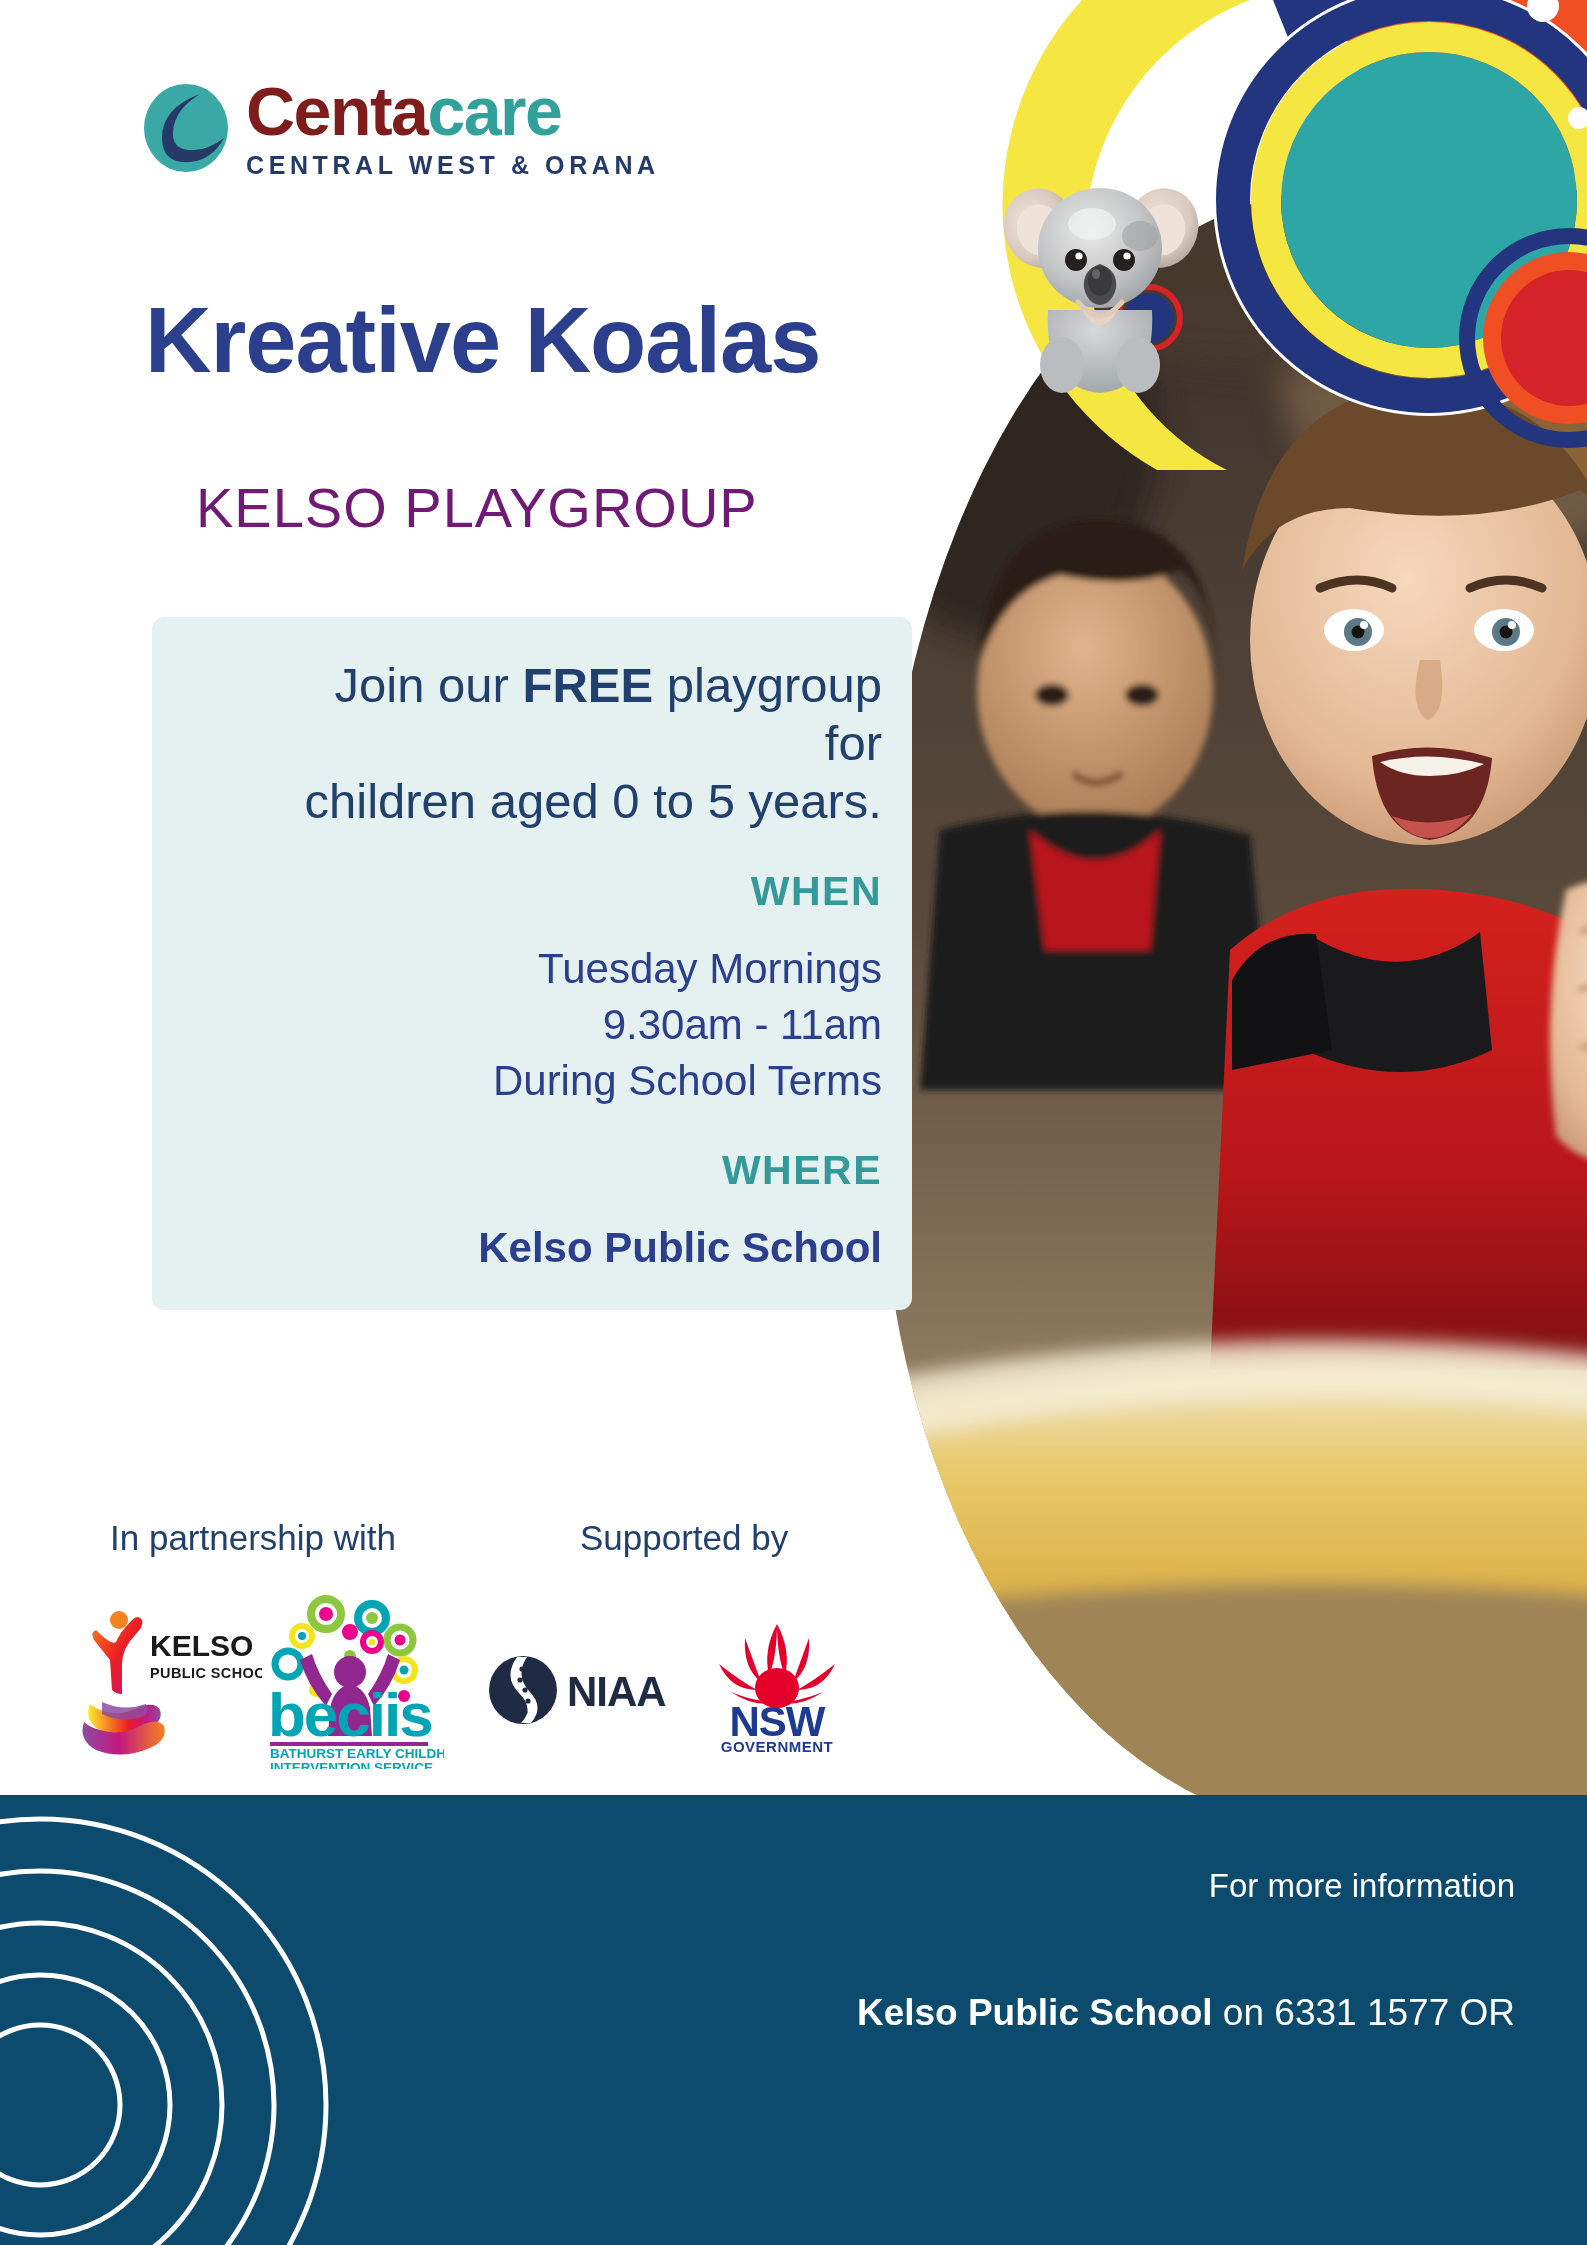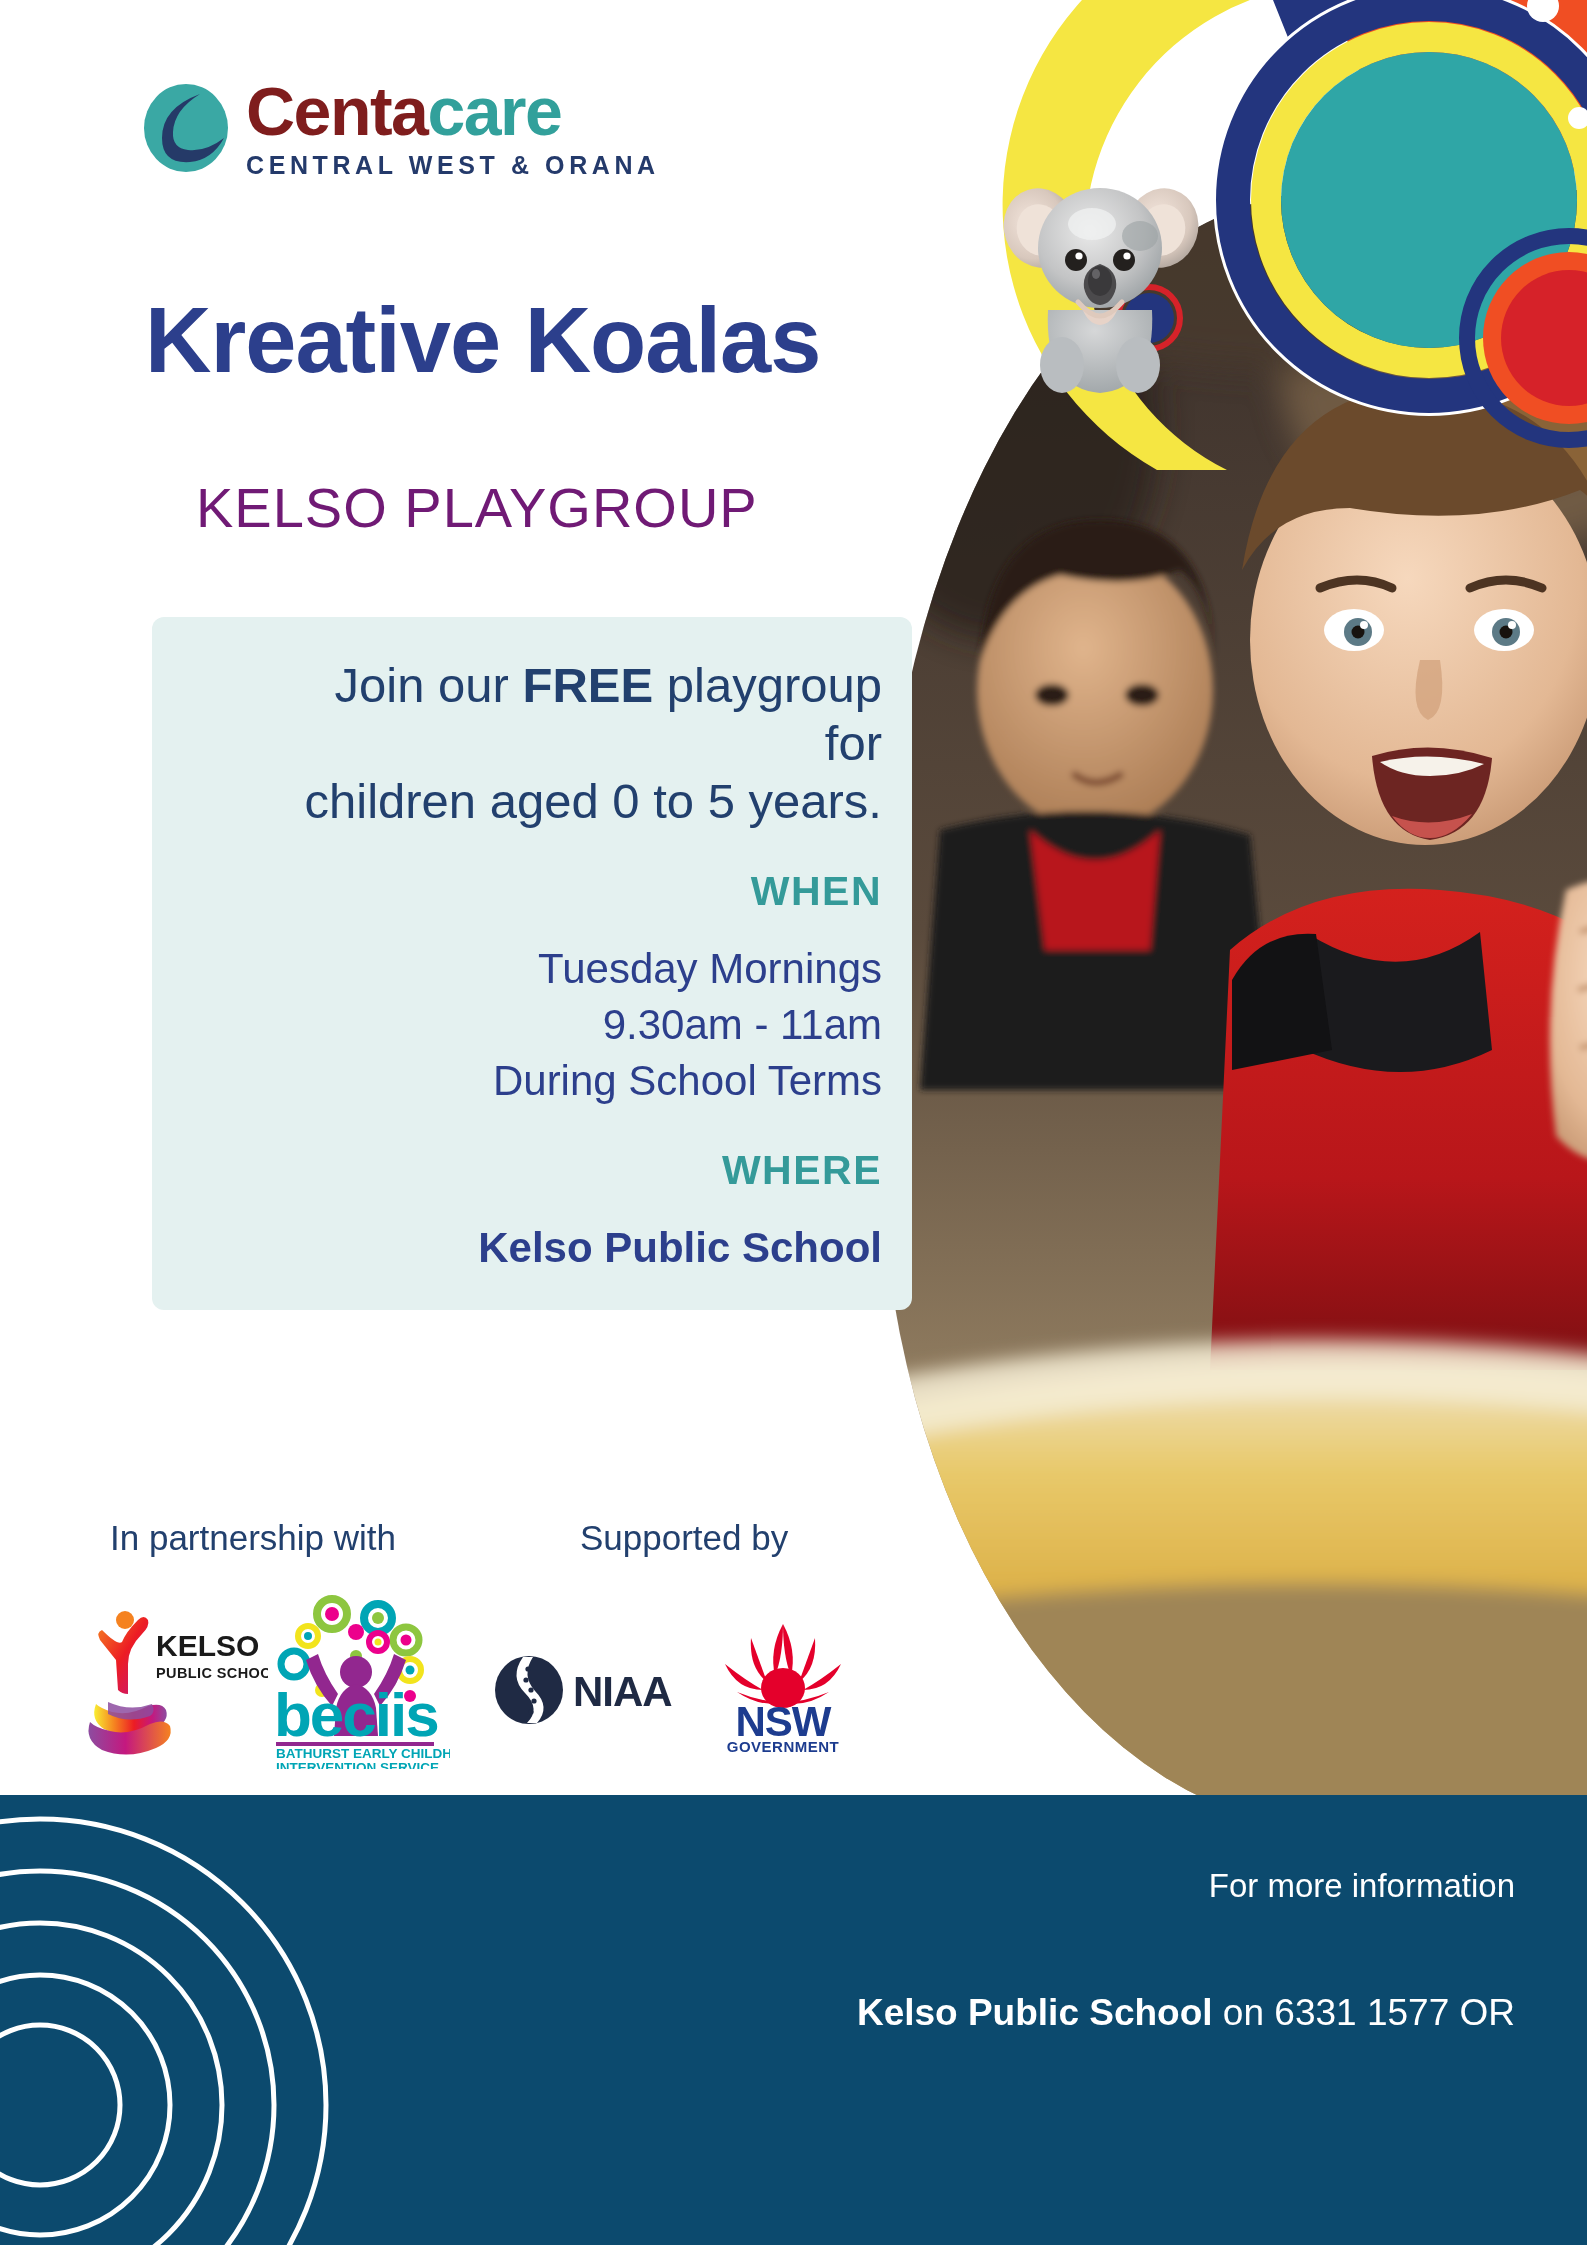--- a/index.html
+++ b/index.html
@@ -130,21 +130,21 @@
     font-size:35px;
     color:#22406e;
     white-space:nowrap;
     text-align:center;
   }
   .plab-1{left:0;}
   .plab-2{left:470px;}
 
   .logos-row{
     position:absolute;
-    left:68px; top:1578px;
+    left:62px; top:1578px;
     width:850px; height:200px;
   }
   .logo-slot{position:absolute;}
   .slot-kelso{left:10px; top:20px; width:190px;height:165px;}
   .slot-beciis{left:192px; top:6px; width:190px;height:185px;}
   .slot-niaa{left:425px; top:75px; width:200px;height:75px;text-align:right;}
   .slot-nsw{left:635px; top:38px; width:160px;height:140px;}
   .logo-slot svg{display:block;width:100%;height:100%;}
 
   

